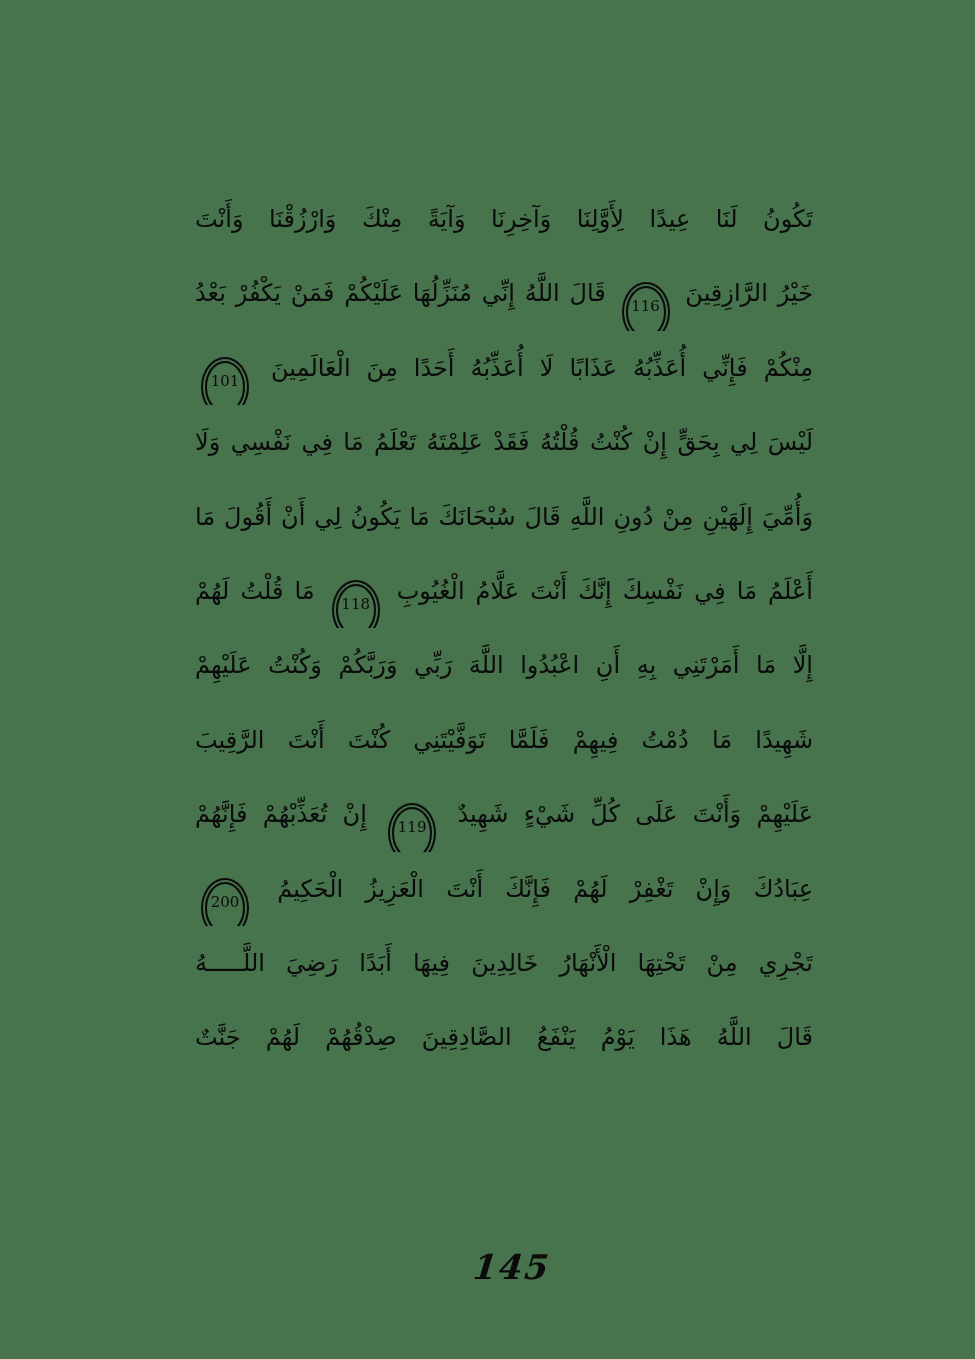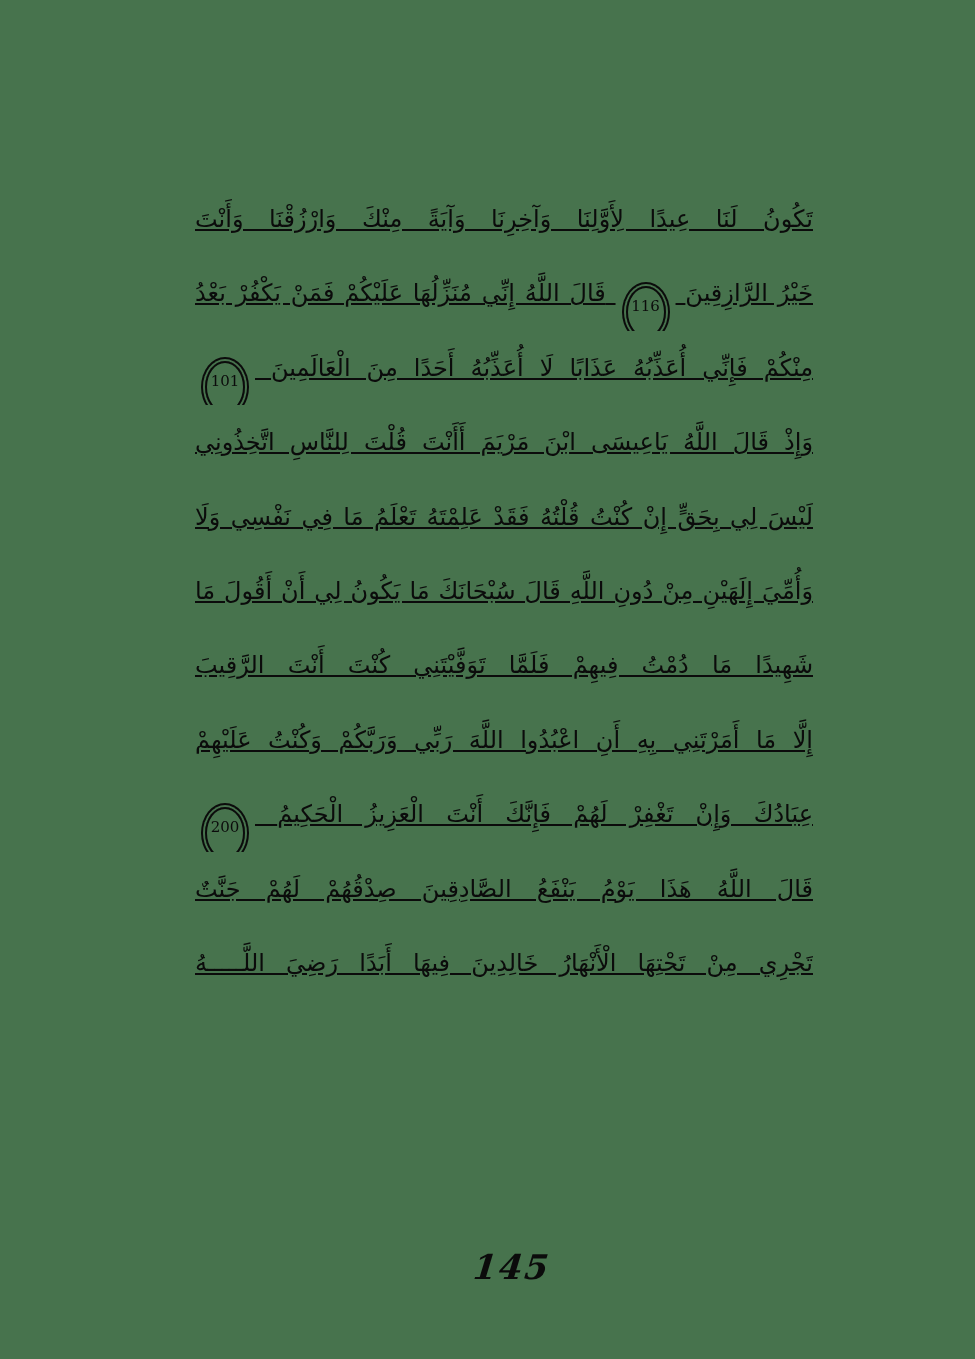--- a/index.html
+++ b/index.html
@@ -19,21 +19,20 @@
   .mushaf-page {
     position: absolute;
     inset: 0;
   }
   .text-block {
     position: absolute;
     top: 182px;
     left: 195px;
     width: 618px;
     color: var(--ink);
-    text-decoration: underline;
   }
   .quran-line {
     direction: rtl;
     unicode-bidi: embed;
     height: 74.4px;
     line-height: 74.4px;
     font-size: 24px;
     text-align: justify;
     text-align-last: justify;
     overflow: hidden;
@@ -77,23 +76,24 @@
 </style>
 </head>
 <body>
 
 <div class="mushaf-page">
   <div class="text-block">
 
   <div class="quran-line"><span class="ayah-text">تَكُونُ لَنَا عِيدًا لِأَوَّلِنَا وَآخِرِنَا وَآيَةً مِنْكَ وَارْزُقْنَا وَأَنْتَ</span></div>
       <div class="quran-line"><span class="ayah-text">خَيْرُ الرَّازِقِينَ</span> <span class="verse-marker">116</span> <span class="ayah-text">قَالَ اللَّهُ إِنِّي مُنَزِّلُهَا عَلَيْكُمْ فَمَنْ يَكْفُرْ بَعْدُ</span></div>
       <div class="quran-line"><span class="ayah-text">مِنْكُمْ فَإِنِّي أُعَذِّبُهُ عَذَابًا لَا أُعَذِّبُهُ أَحَدًا مِنَ الْعَالَمِينَ</span> <span class="verse-marker">101</span></div>
-      <div class="quran-line"><span class="ayah-text">وَإِذْ قَالَ اللَّهُ يَاعِيسَى ابْنَ مَرْيَمَ أَأَنْتَ قُلْتَ لِلنَّاسِ اتَّخِذُونِي</span></div>
       <div class="quran-line"><span class="ayah-text">لَيْسَ لِي بِحَقٍّ إِنْ كُنْتُ قُلْتُهُ فَقَدْ عَلِمْتَهُ تَعْلَمُ مَا فِي نَفْسِي وَلَا</span></div>
       <div class="quran-line"><span class="ayah-text">وَأُمِّيَ إِلَهَيْنِ مِنْ دُونِ اللَّهِ قَالَ سُبْحَانَكَ مَا يَكُونُ لِي أَنْ أَقُولَ مَا</span></div>
+      <div class="quran-line"><span class="ayah-text">أَعْلَمُ مَا فِي نَفْسِكَ إِنَّكَ أَنْتَ عَلَّامُ الْغُيُوبِ</span> <span class="verse-marker">118</span> <span class="ayah-text">مَا قُلْتُ لَهُمْ</span></div>
+      <div class="quran-line"><span class="ayah-text">إِلَّا مَا أَمَرْتَنِي بِهِ أَنِ اعْبُدُوا اللَّهَ رَبِّي وَرَبَّكُمْ وَكُنْتُ عَلَيْهِمْ</span></div>
       <div class="quran-line"><span class="ayah-text">شَهِيدًا مَا دُمْتُ فِيهِمْ فَلَمَّا تَوَفَّيْتَنِي كُنْتَ أَنْتَ الرَّقِيبَ</span></div>
-      <div class="quran-line"><span class="ayah-text">إِلَّا مَا أَمَرْتَنِي بِهِ أَنِ اعْبُدُوا اللَّهَ رَبِّي وَرَبَّكُمْ وَكُنْتُ عَلَيْهِمْ</span></div>
+      <div class="quran-line"><span class="ayah-text">عَلَيْهِمْ وَأَنْتَ عَلَى كُلِّ شَيْءٍ شَهِيدٌ</span> <span class="verse-marker">119</span> <span class="ayah-text">إِنْ تُعَذِّبْهُمْ فَإِنَّهُمْ</span></div>
       <div class="quran-line"><span class="ayah-text">عِبَادُكَ وَإِنْ تَغْفِرْ لَهُمْ فَإِنَّكَ أَنْتَ الْعَزِيزُ الْحَكِيمُ</span> <span class="verse-marker">200</span></div>
+      <div class="quran-line"><span class="ayah-text">تَجْرِي مِنْ تَحْتِهَا الْأَنْهَارُ خَالِدِينَ فِيهَا أَبَدًا رَضِيَ اللَّـــــهُ</span></div>
       <div class="quran-line"><span class="ayah-text">قَالَ اللَّهُ هَذَا يَوْمُ يَنْفَعُ الصَّادِقِينَ صِدْقُهُمْ لَهُمْ جَنَّتٌ</span></div>
-      <div class="quran-line"><span class="ayah-text">تَجْرِي مِنْ تَحْتِهَا الْأَنْهَارُ خَالِدِينَ فِيهَا أَبَدًا رَضِيَ اللَّـــــهُ</span></div>
     </div>
   <div class="page-number">145</div>
 </div>
 
 </body></html>

